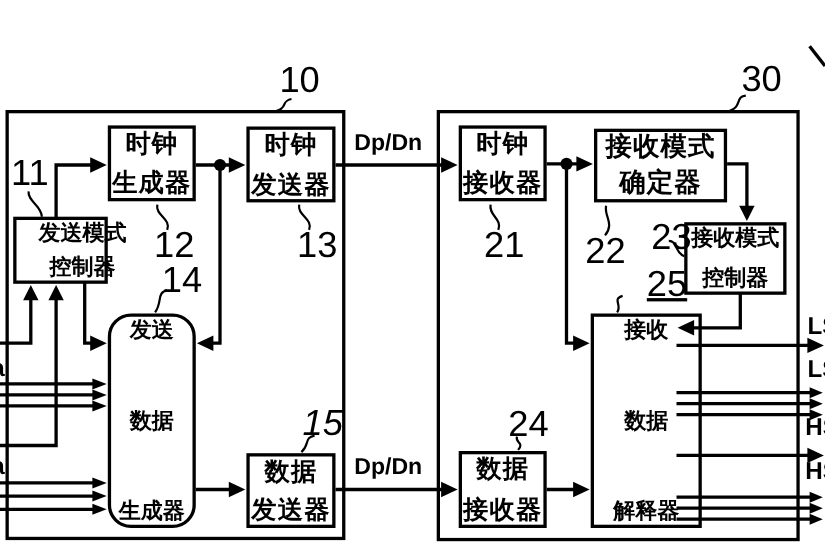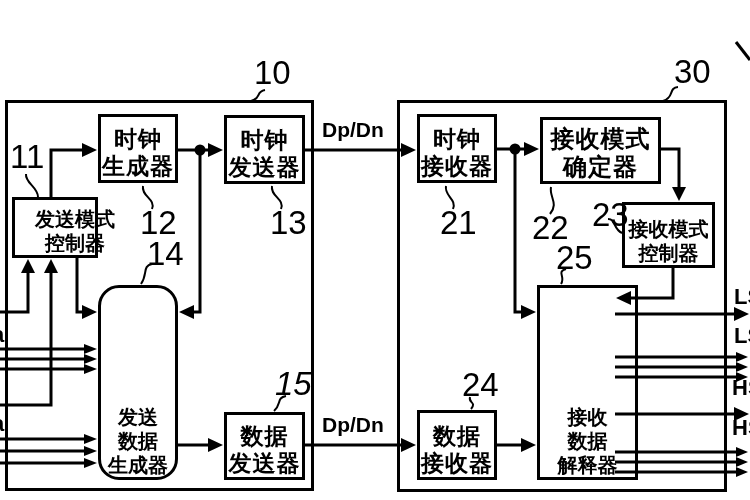--- a/index.html
+++ b/index.html
@@ -1,20 +1,20 @@
 <!DOCTYPE html>
 <html><head>
 <meta charset="utf-8">
 <style>
   html,body{margin:0;padding:0;background:#fff;}
   .page{position:relative;width:750px;height:500px;background:#ffffff;overflow:hidden;
         font-family:"Liberation Sans",sans-serif;color:#000;}
   .obox{position:absolute;box-sizing:border-box;border:3px solid #000;background:transparent;}
   .ibox{position:absolute;box-sizing:border-box;border:3px solid #000;background:#fff;
-        display:flex;flex-direction:column;align-items:center;justify-content:flex-end;
+        display:flex;flex-direction:column;align-items:center;justify-content:space-between;
         text-align:center;font-family:"Liberation Serif",serif;font-weight:600;color:#000;}
   .ibox span{display:block;white-space:nowrap;}
   .t23{font-size:23px;line-height:27px;letter-spacing:1px;}
   .t20{font-size:20px;line-height:24px;}
   .t24{font-size:24px;line-height:28px;letter-spacing:1px;}
   .ref{position:absolute;font-size:33px;line-height:33px;font-weight:400;color:#000;}
   .sig{position:absolute;font-size:21px;line-height:21px;font-weight:700;color:#000;}
   .edge{position:absolute;font-size:22px;line-height:22px;font-weight:700;color:#000;}
   svg.wires{position:absolute;left:0;top:0;pointer-events:none;}
 </style>
@@ -74,21 +74,21 @@
   <span class="ref" style="left:674px;top:55px;">30</span>
   <span class="ref" style="left:10px;top:140px;">11</span>
   <span class="ref" style="left:140px;top:206px;">12</span>
   <span class="ref" style="left:270px;top:206px;">13</span>
   <span class="ref" style="left:147px;top:237px;">14</span>
   <span class="ref" style="left:275px;top:367px;font-style:italic;">15</span>
   <span class="ref" style="left:440px;top:206px;">21</span>
   <span class="ref" style="left:532px;top:211px;">22</span>
   <span class="ref" style="left:592px;top:198px;text-align:center;">23</span>
   <span class="ref" style="left:462px;top:368px;">24</span>
-  <span class="ref" style="left:556px;top:241px;">25</span>
+  <span class="ref" style="left:588px;top:241px;text-decoration:underline;">25</span>
 
   <span class="sig" style="left:322px;top:119px;">Dp/Dn</span>
   <span class="sig" style="left:322px;top:414px;">Dp/Dn</span>
   <span class="edge" style="left:734px;top:286px;">LS</span>
   <span class="edge" style="left:734px;top:325px;">LS</span>
   <span class="edge" style="left:732px;top:377px;">HS</span>
   <span class="edge" style="left:732px;top:417px;">HS</span>
   <span class="edge" style="left:-8px;top:324px;">a</span>
   <span class="edge" style="left:-8px;top:413px;">a</span>
 

